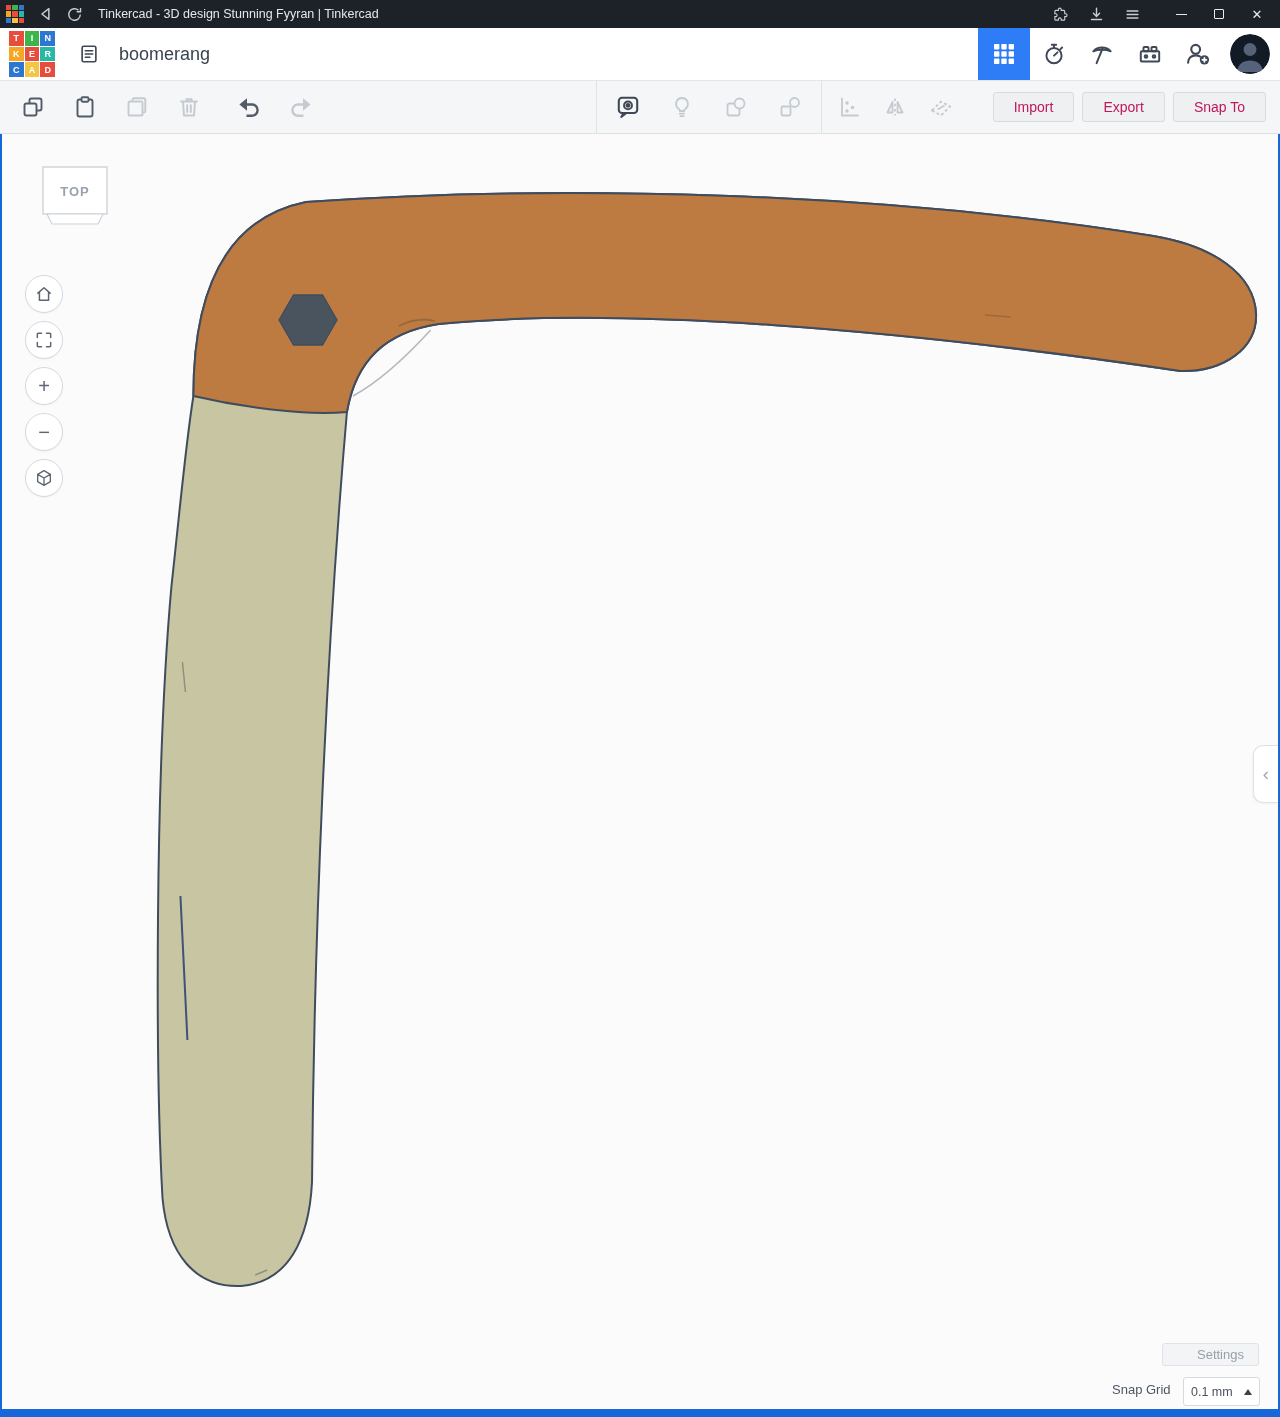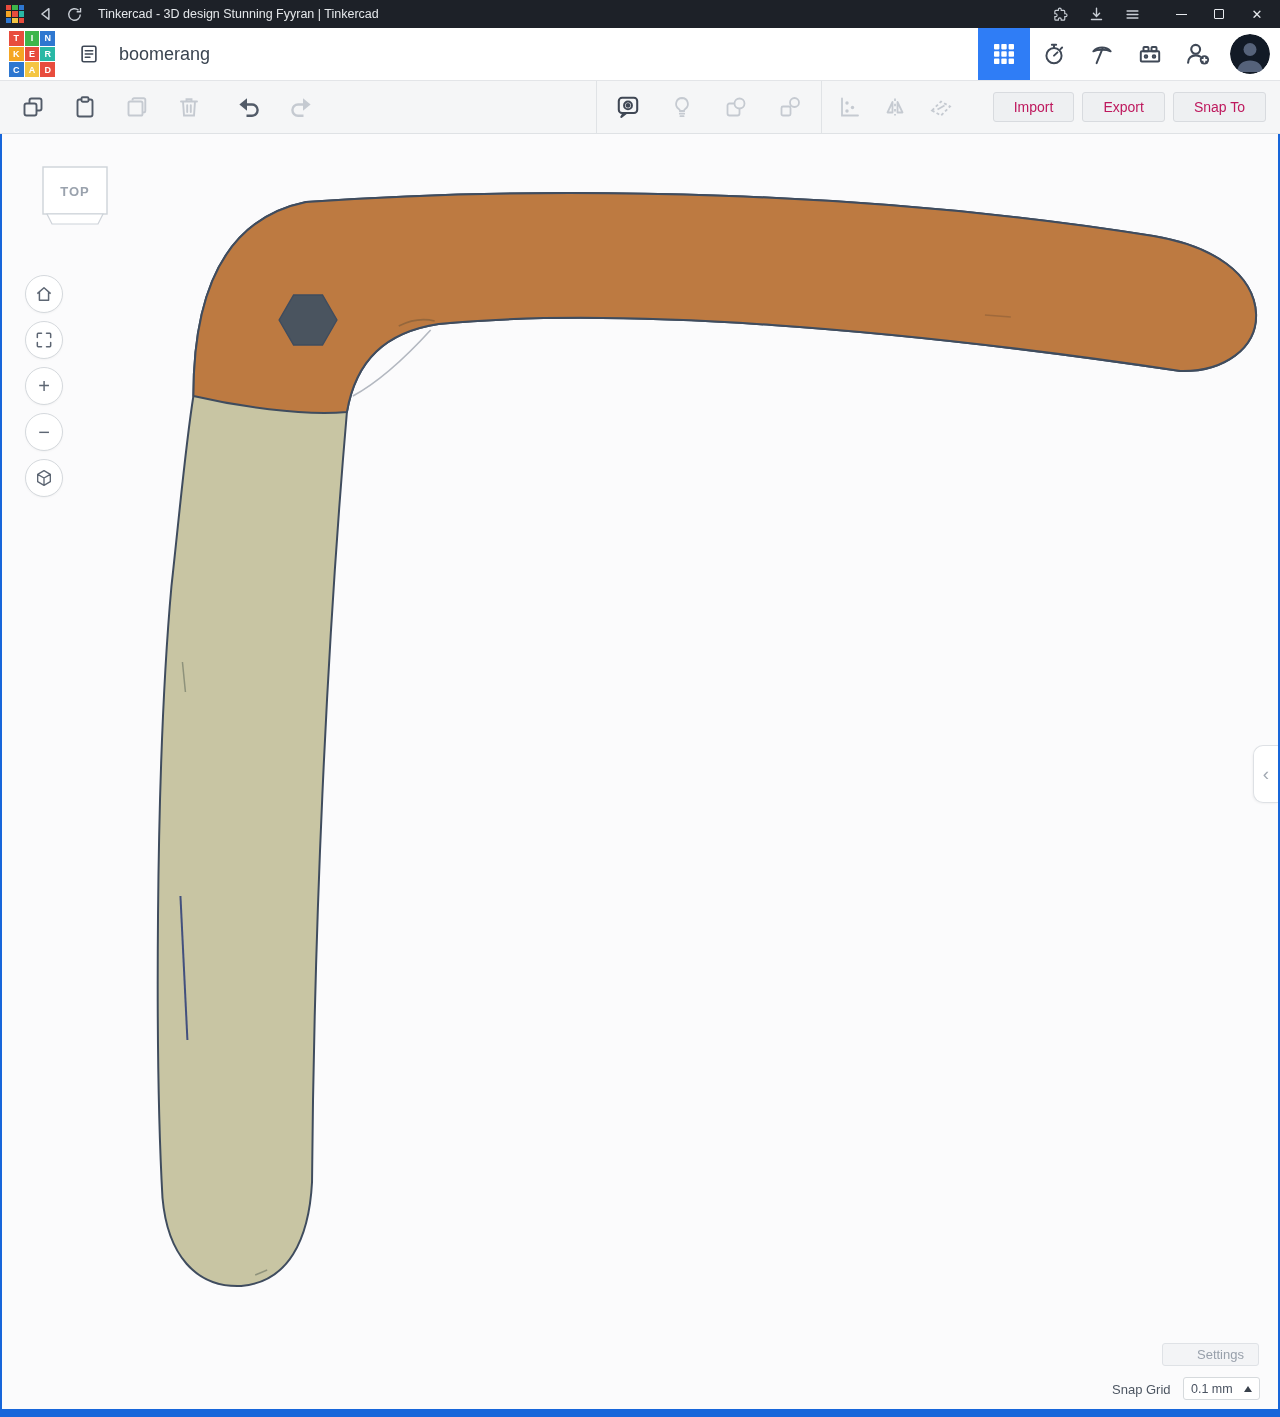--- a/index.html
+++ b/index.html
@@ -64,21 +64,21 @@
             box-shadow:0 1px 2px rgba(0,0,0,0.04); font-size:20px; }
   .panel-toggle { position:absolute; right:0; top:611px; width:25px; height:58px; background:#fff;
                   border:1px solid #dee1e5; border-right:none; border-radius:10px 0 0 10px;
                   display:flex; align-items:center; justify-content:center;
                   color:#a2a9b3; font-size:19px; box-shadow:-1px 1px 2px rgba(0,0,0,0.04); }
 
   .settings-btn { position:absolute; left:1160px; top:1209px; width:97px; height:23px;
                   background:#f3f4f6; border:1px solid #dfe2e6; border-radius:3px;
                   font-size:13px; color:#98a0ab; display:flex; align-items:center; justify-content:center;padding-left:20px; }
   .snap-label { position:absolute; left:1110px; top:1248px; font-size:13px; color:#4d5662; }
-  .snap-select { position:absolute; left:1181px; top:1243px; width:77px; height:23px; background:#fff;
+  .snap-select { position:absolute; left:1181px; top:1243px; width:77px; height:29px; background:#fff;
                  border:1px solid #d6dadd; border-radius:3px; display:flex; align-items:center;
                  padding:0 7px; font-size:12.5px; color:#4a5361; }
   .caret-up { margin-left:auto; width:0; height:0; border-left:4px solid transparent;
               border-right:4px solid transparent; border-bottom:6px solid #39414c; }
 
   .bottombar { position:absolute; top:1409px; left:0; width:1280px; height:8px;
                background:var(--window-border,#1766da); }
 </style>
 </head>
 <body>

